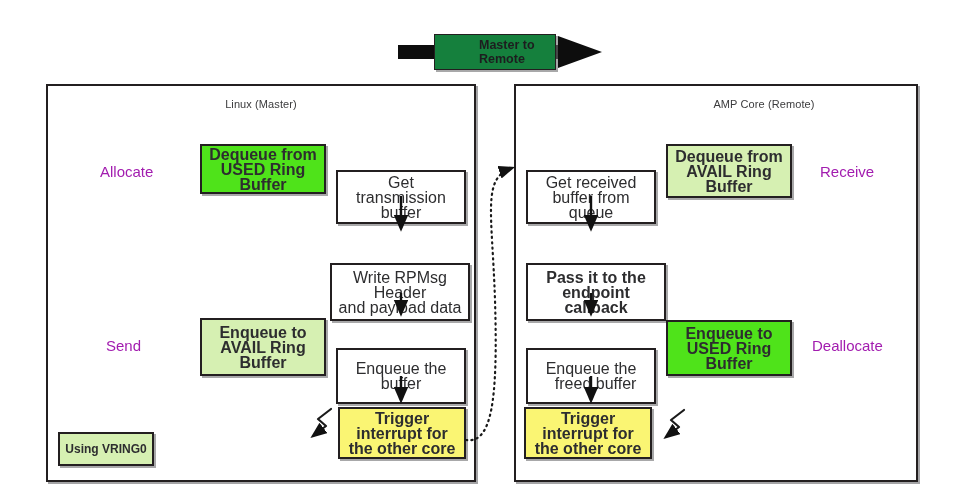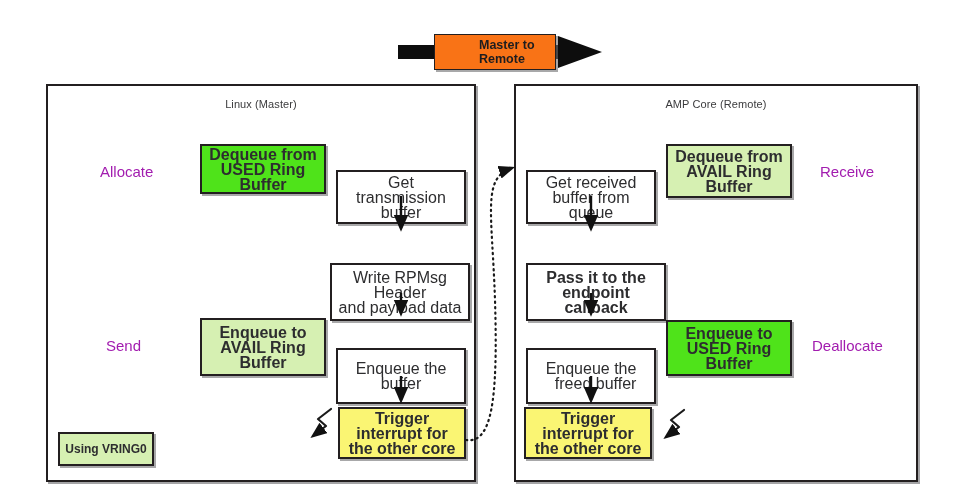--- a/index.html
+++ b/index.html
@@ -29,21 +29,21 @@
   }
   
   .panel {
     position: absolute;
     background: #ffffff;
     border: 2px solid #231f20;
     box-shadow: 2px 2px 0 0 rgba(90,90,92,0.55);
     box-sizing: border-box;
   }
   #panel-left  { left: 46px;  top: 84px; width: 430px; height: 398px; }
-  #panel-right { left: 514px; top: 84px; width: 404px; height: 398px; }
+  #panel-right { left: 514px; top: 84px; width: 404px; height: 398px; padding-left: 48px; }
 
   .panel-title {
     position: absolute;
     width: 100%;
     top: 12px;
     text-align: center;
     font-size: 11px;
     color: #3b3b3d;
     letter-spacing: 0.1px;
   }
@@ -85,21 +85,21 @@
     top: 34px;
     width: 204px;
     height: 36px;
   }
   #top-arrow-label {
     position: absolute;
     left: 36px;
     top: 0px;
     width: 122px;
     height: 36px;
-    background: #f97316;
+    background: #15803d;
     border: 1.5px solid #231f20;
     box-shadow: 2px 2px 0 0 rgba(110,110,112,0.6);
     box-sizing: border-box;
     display: flex;
     align-items: center;
     justify-content: center;
     font-size: 12.5px;
     font-weight: bold;
     color: #1d1d1f;
     padding-left: 44px;

